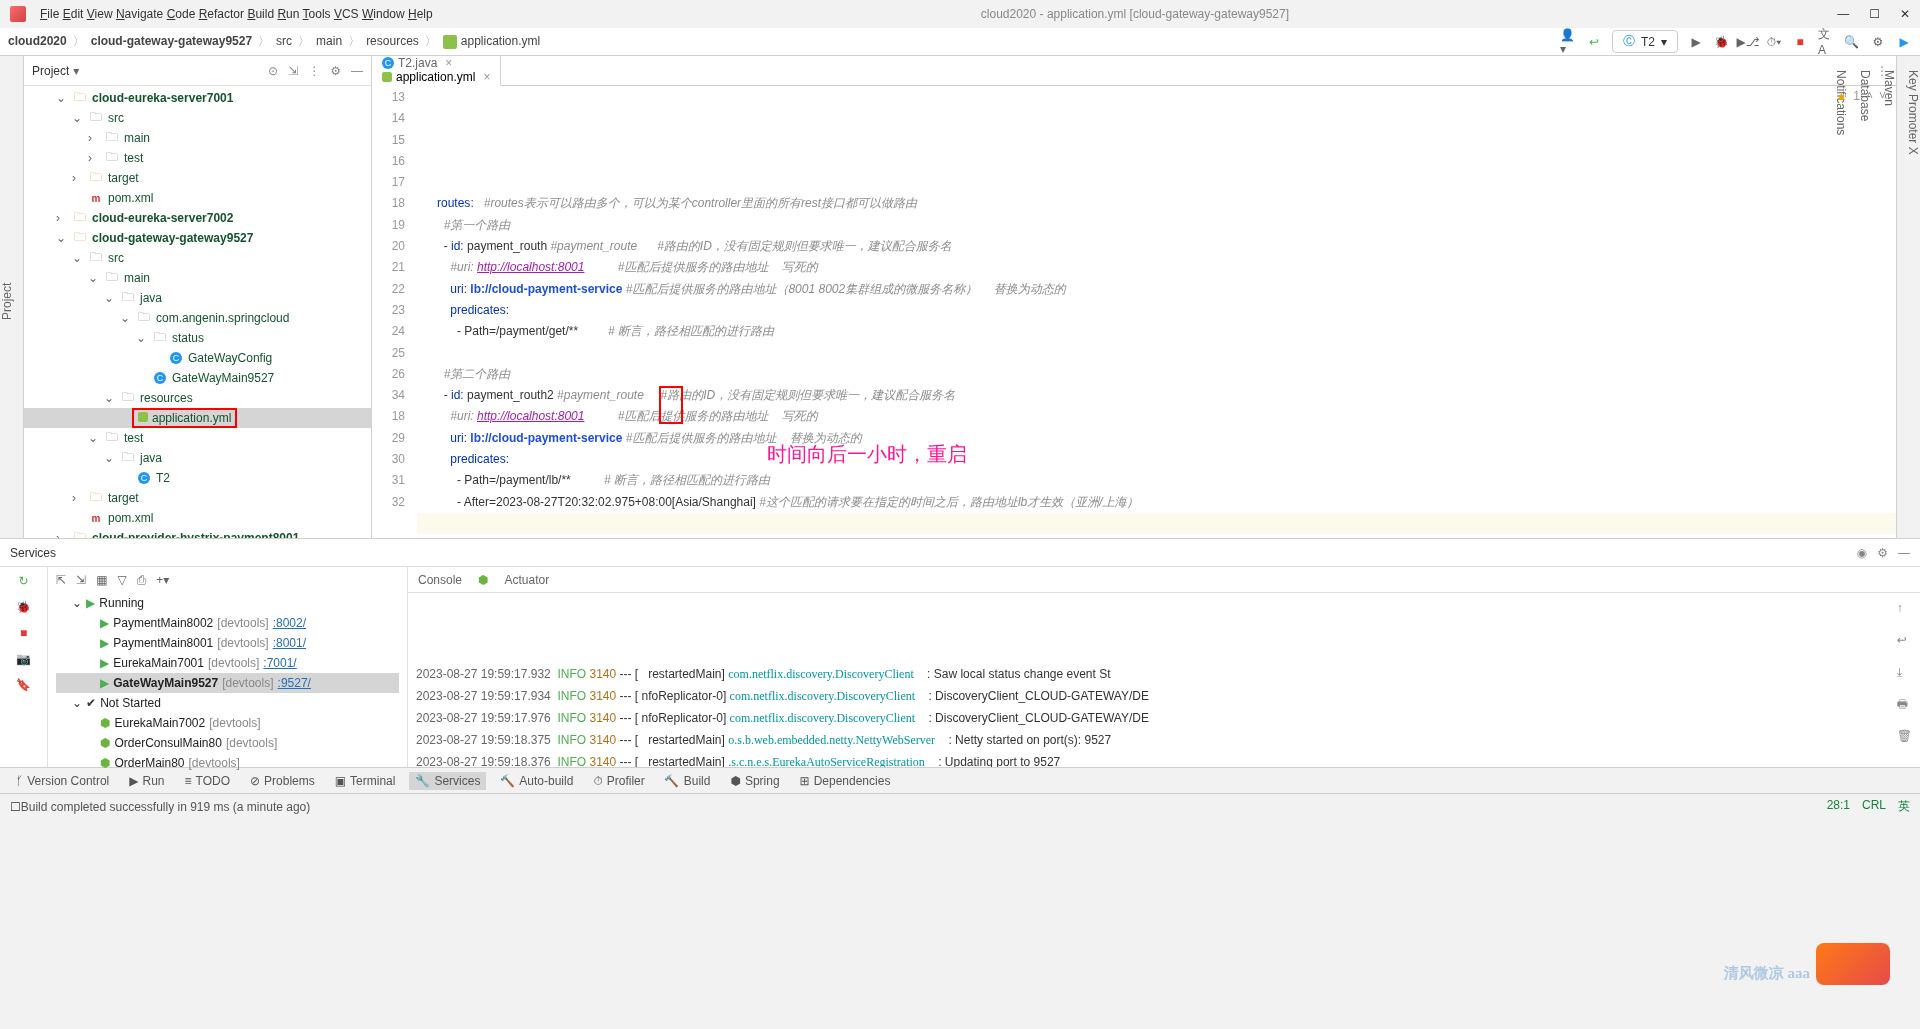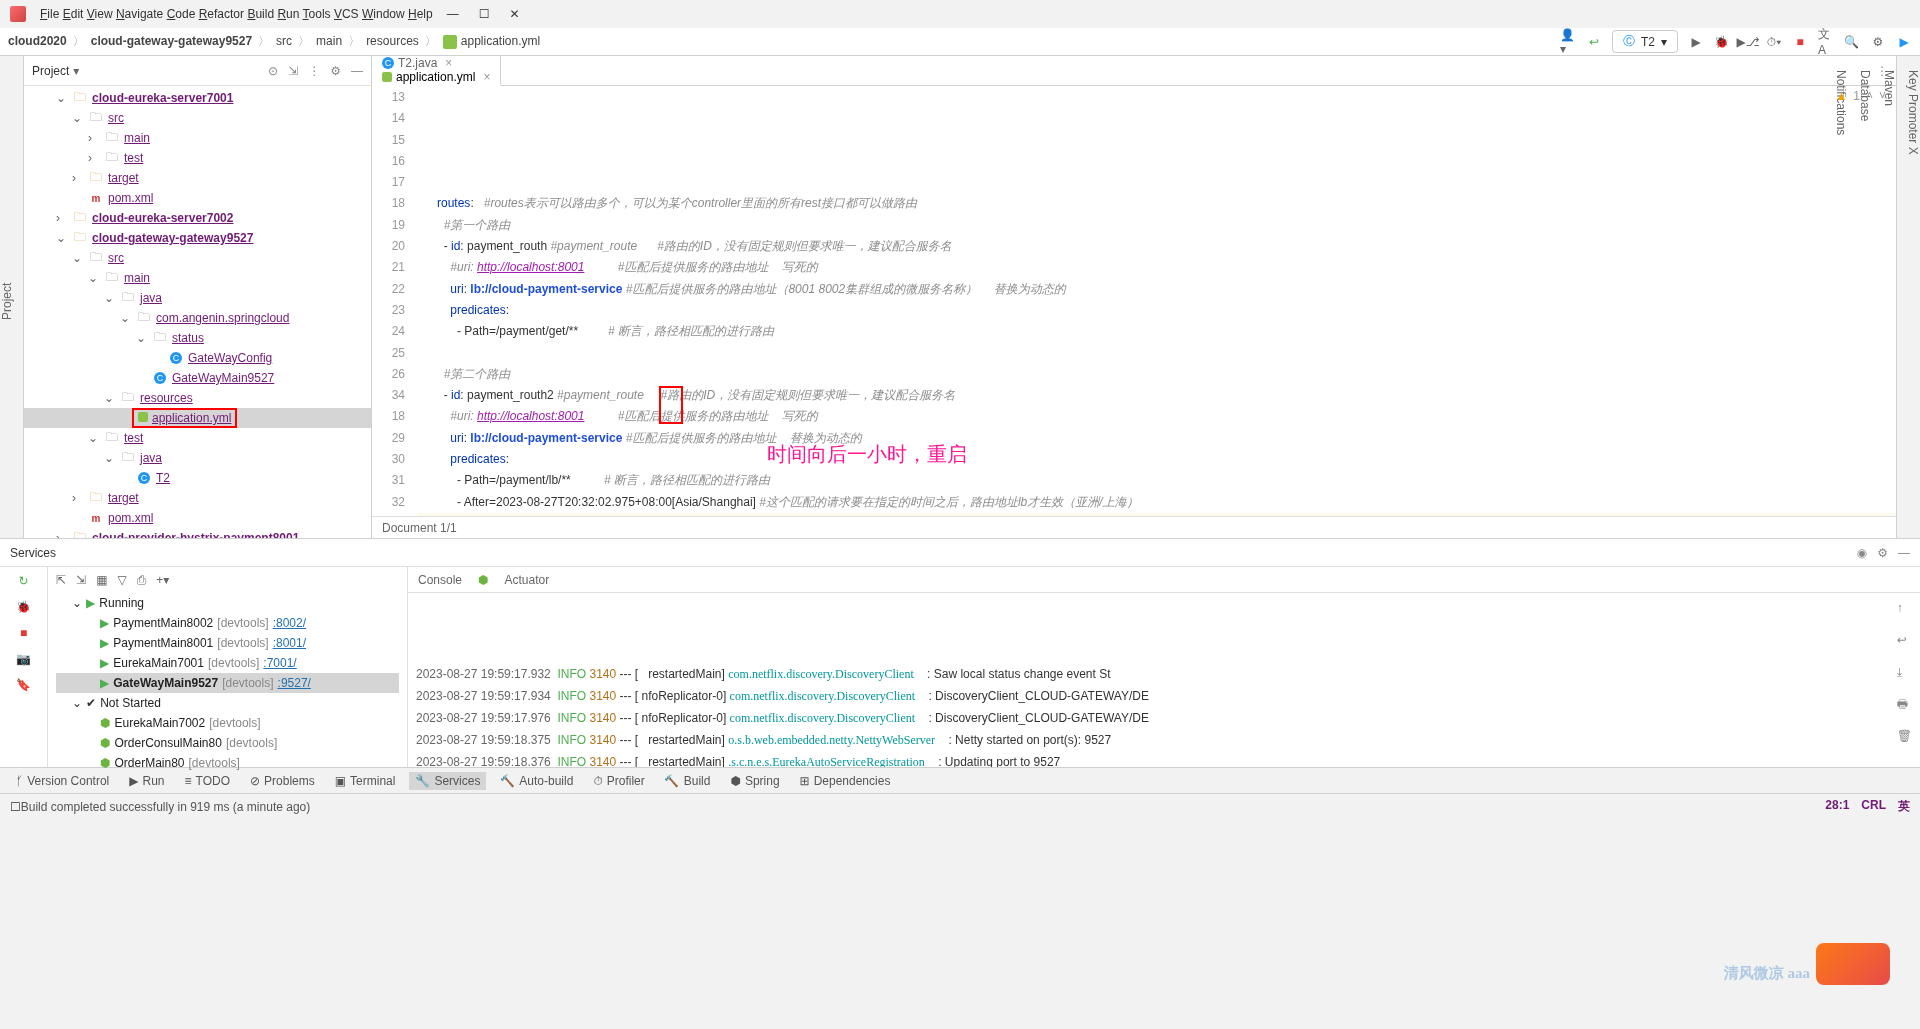--- a/index.html
+++ b/index.html
@@ -24,21 +24,21 @@
 .right-sidebar { width: 24px; background: #f2f2f2; border-left: 1px solid #d0d0d0; writing-mode: vertical-rl; display: flex; flex-direction: column; gap: 10px; padding-top: 8px; }
 .right-sidebar .tab-label { color: #666; padding: 6px 0; }
 .project-panel { width: 348px; background: #fff; border-right: 1px solid #d0d0d0; display: flex; flex-direction: column; }
 .project-header { height: 30px; display: flex; align-items: center; padding: 0 8px; border-bottom: 1px solid #e0e0e0; }
 .project-header .dropdown { color: #666; margin-left: 4px; }
 .project-header .tools { margin-left: auto; display: flex; gap: 10px; color: #888; }
 .tree { flex: 1; overflow-y: auto; padding: 2px 0; }
 .tree-node { display: flex; align-items: center; height: 20px; padding-left: 4px; white-space: nowrap; }
 .tree-node .arrow { width: 12px; color: #666; }
 .tree-node .icon { width: 16px; height: 14px; margin: 0 4px; display: inline-flex; align-items: center; justify-content: center; }
-.tree-node .name { color: #701a75; text-decoration: underline; }
+.tree-node .name { color: #14532d; }
 .tree-node.bold .name { font-weight: bold; }
 .tree-node.selected { background: #d5d5d5; }
 .tree-node .highlight-box { border: 2px solid red; padding: 1px 4px; }
 .folder-icon { color: #878787; }
 .folder-orange { color: #d4a84b; }
 .file-m { color: #d32f2f; font-weight: bold; font-size: 10px; }
 .file-c { background: #2196f3; color: #fff; width: 12px; height: 12px; border-radius: 50%; font-size: 9px; text-align: center; line-height: 12px; }
 .file-yml { background: #8bc34a; width: 10px; height: 10px; border-radius: 2px; }
 .editor-area { flex: 1; display: flex; flex-direction: column; background: #fff; }
 .tabs { height: 30px; display: flex; border-bottom: 1px solid #d0d0d0; align-items: stretch; }
@@ -84,30 +84,31 @@
 .console-output .log-time { color: #666; }
 .console-output .log-level { color: #4caf50; }
 .console-output .log-pid { color: #b07219; }
 .console-output .log-comp { color: #00979c; font-family: Liberation Serif, serif; }
 .console-right-tools { position: absolute; right: 8px; top: 4px; display: flex; flex-direction: column; gap: 10px; color: #888; }
 .bottom-toolbar { height: 26px; border-top: 1px solid #d0d0d0; background: #f2f2f2; display: flex; align-items: center; padding: 0 10px; gap: 8px; }
 .bottom-toolbar .tw { display: flex; align-items: center; gap: 4px; padding: 2px 6px; color: #555; cursor: pointer; }
 .bottom-toolbar .tw.active { background: #d5d5d5; }
 .status-bar { height: 26px; border-top: 1px solid #d0d0d0; background: #f2f2f2; display: flex; align-items: center; padding: 0 10px; }
 .status-bar .msg { color: #555; }
-.status-bar .right { margin-left: auto; display: flex; gap: 12px; color: #701a75; font-weight: bold; }
+.status-bar .right { margin-left: auto; display: flex; gap: 12px; color: #15803d; }
 .overlay-brand { position: absolute; right: 30px; bottom: 44px; width: 74px; height: 42px; background: linear-gradient(135deg,#ff6b00,#e53935); border-radius: 8px; opacity: 0.9; }
 .overlay-text { position: absolute; right: 110px; bottom: 46px; color: rgba(92,150,210,0.45); font-size: 15px; font-weight: bold; font-family: SimSun, serif; }
 </style>
 </head>
 <body>
 
 <div class="menubar">
   <span class="logo"></span>
   <span id="menu-items"><span class="menu-item"><u>F</u>ile</span>  <span class="menu-item"><u>E</u>dit</span>  <span class="menu-item"><u>V</u>iew</span>  <span class="menu-item"><u>N</u>avigate</span>  <span class="menu-item"><u>C</u>ode</span>  <span class="menu-item"><u>R</u>efactor</span>  <span class="menu-item"><u>B</u>uild</span>  <span class="menu-item"><u>R</u>un</span>  <span class="menu-item"><u>T</u>ools</span>  <span class="menu-item"><u>V</u>CS</span>  <span class="menu-item"><u>W</u>indow</span>  <span class="menu-item"><u>H</u>elp</span>  </span>
+  <span class="title">cloud2020 - application.yml [cloud-gateway-gateway9527]</span>
   <span class="window-controls">
     <span>—</span>
     <span>☐</span>
     <span>✕</span>
   </span>
 </div>
 
 <div class="breadcrumb">
   <span id="crumbs"><span class="crumb" style="font-weight: bold;">cloud2020</span><span class="sep">〉</span><span class="crumb" style="font-weight: bold;">cloud-gateway-gateway9527</span><span class="sep">〉</span><span class="crumb">src</span><span class="sep">〉</span><span class="crumb">main</span><span class="sep">〉</span><span class="crumb">resources</span><span class="sep">〉</span><span class="yml-icon"></span><span class="crumb">application.yml</span></span>
   <span class="toolbar-right">
@@ -352,23 +353,20 @@
         <div class="editor-top-indicators">
           <span class="warn-triangle">▲</span>
           <span>1</span>
           <span>˄</span>
           <span>˅</span>
         </div>
         <div class="red-box"></div>
         <div class="pink-text">时间向后一小时，重启</div>
       <div class="line">      <span class="k-key">routes</span>:   <span class="k-comment">#routes表示可以路由多个，可以为某个controller里面的所有rest接口都可以做路由</span></div><div class="line">        <span class="k-comment">#第一个路由</span></div><div class="line">        - <span class="k-key">id</span>: payment_routh <span class="k-comment">#payment_route</span>      <span class="k-comment">#路由的ID，没有固定规则但要求唯一，建议配合服务名</span></div><div class="line">          <span class="k-comment">#uri: <span class="k-link">http://localhost:8001</span></span>          <span class="k-comment">#匹配后提供服务的路由地址    写死的</span></div><div class="line">          <span class="k-key">uri</span>: <span class="k-str">lb://cloud-payment-service</span> <span class="k-comment">#匹配后提供服务的路由地址（8001 8002集群组成的微服务名称）     替换为动态的</span></div><div class="line">          <span class="k-key">predicates</span>:</div><div class="line">            - Path=/payment/get/**         <span class="k-comment"># 断言，路径相匹配的进行路由</span></div><div class="line">&nbsp;</div><div class="line">        <span class="k-comment">#第二个路由</span></div><div class="line">        - <span class="k-key">id</span>: payment_routh2 <span class="k-comment">#payment_route</span>     <span class="k-comment">#路由的ID，没有固定规则但要求唯一，建议配合服务名</span></div><div class="line">          <span class="k-comment">#uri: <span class="k-link">http://localhost:8001</span></span>          <span class="k-comment">#匹配后提供服务的路由地址    写死的</span></div><div class="line">          <span class="k-key">uri</span>: <span class="k-str">lb://cloud-payment-service</span> <span class="k-comment">#匹配后提供服务的路由地址    替换为动态的</span></div><div class="line">          <span class="k-key">predicates</span>:</div><div class="line">            - Path=/payment/lb/**          <span class="k-comment"># 断言，路径相匹配的进行路由</span></div><div class="line">            - After=2023-08-27T20:32:02.975+08:00[Asia/Shanghai] <span class="k-comment">#这个匹配的请求要在指定的时间之后，路由地址lb才生效（亚洲/上海）</span></div><div class="line hl">&nbsp;</div></div>
     </div>
-    <div class="editor-footer">
-      <span>Document 1/1</span>
-    </div>
   </div>
 
   <div class="right-sidebar" id="right-stripe">
       <div class="tab-label">Key Promoter X</div>
       <div class="tab-label">Maven</div>
       <div class="tab-label">Database</div>
       <div class="tab-label">Notifications</div>
     </div>
 </div>
 

